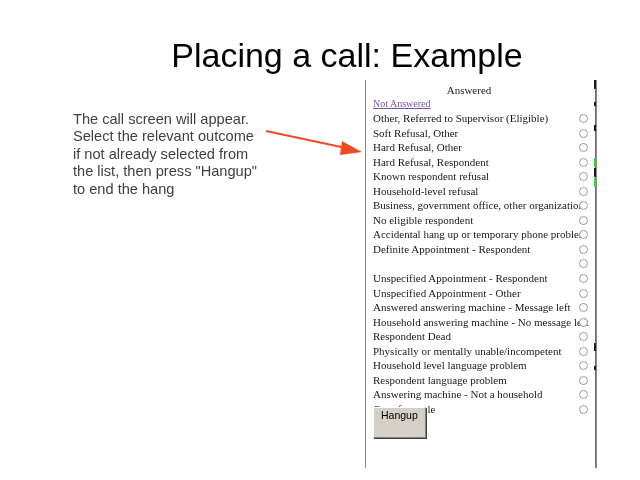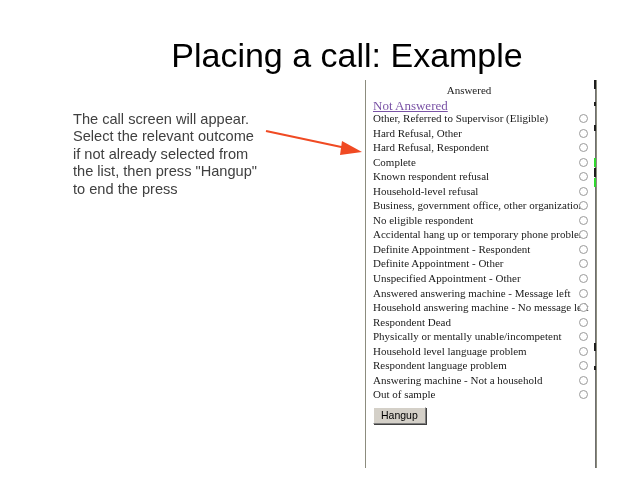--- a/index.html
+++ b/index.html
@@ -76,21 +76,21 @@
     font-family: "Liberation Serif", serif;
     font-size: 11px;
     color: #1a1a1a;
   }
 
   .not-answered-link {
     position: absolute;
     left: 7px;
     top: 18px;
     font-family: "Liberation Serif", serif;
-    font-size: 13px;
+    font-size: 10px;
     color: #7a53a6;
     text-decoration: underline;
     cursor: pointer;
     text-align: right;
   }
 
   #outcome-list {
     position: absolute;
     left: 0;
     top: 32px;
@@ -130,21 +130,21 @@
     width: 3px;
     height: 3px;
     border-radius: 50%;
     background: #1a1a1a;
   }
 
   #hangup-button {
     position: absolute;
     left: 7px;
     top: 327px;
-    padding: 1px 7px 2px 7px;
+    padding: 1px 7px 16px 7px;
     font-family: "Liberation Sans", sans-serif;
     font-size: 10.5px;
     color: #000000;
     background: #d4d0c8;
     border-top: 1px solid #ffffff;
     border-left: 1px solid #ffffff;
     border-right: 1px solid #808080;
     border-bottom: 1px solid #808080;
     box-shadow: 1px 1px 0 0 #404040;
     cursor: pointer;
@@ -170,52 +170,52 @@
 </head>
 <body>
 
 <div id="slide-title">Placing a call: Example</div>
 
 <div id="body-text">
   <div>The call screen will appear.</div>
   <div>Select the relevant outcome</div>
   <div>if not already selected from</div>
   <div>the list, then press "Hangup"</div>
-  <div>to end the press</div>
+  <div>to end the hang</div>
 </div>
 
 <svg id="arrow-annotation" viewBox="0 0 104 36" width="104" height="36">
   <line x1="4" y1="7" x2="84" y2="24" stroke="#F04A23" stroke-width="2.2"></line>
   <polygon points="80,17 100,28 78,31" fill="#F04A23"></polygon>
 </svg>
 
 <div id="screenshot-panel">
 
   <div class="panel-header">Answered</div>
 
   <div class="not-answered-link">Not Answered</div>
 
   <div id="outcome-list">
       <div class="outcome-row">
         <span class="outcome-label">Other, Referred to Supervisor (Eligible)</span>
         <span class="radio"></span>
       </div>
       <div class="outcome-row">
+        <span class="outcome-label">Soft Refusal, Other</span>
+        <span class="radio"></span>
+      </div>
+      <div class="outcome-row">
         <span class="outcome-label">Hard Refusal, Other</span>
         <span class="radio"></span>
       </div>
       <div class="outcome-row">
         <span class="outcome-label">Hard Refusal, Respondent</span>
         <span class="radio"></span>
       </div>
       <div class="outcome-row">
-        <span class="outcome-label">Complete</span>
-        <span class="radio"></span>
-      </div>
-      <div class="outcome-row">
         <span class="outcome-label">Known respondent refusal</span>
         <span class="radio"></span>
       </div>
       <div class="outcome-row">
         <span class="outcome-label">Household-level refusal</span>
         <span class="radio"></span>
       </div>
       <div class="outcome-row">
         <span class="outcome-label">Business, government office, other organization</span>
         <span class="radio"></span>
@@ -226,21 +226,24 @@
       </div>
       <div class="outcome-row">
         <span class="outcome-label">Accidental hang up or temporary phone problem</span>
         <span class="radio"></span>
       </div>
       <div class="outcome-row">
         <span class="outcome-label">Definite Appointment - Respondent</span>
         <span class="radio"></span>
       </div>
       <div class="outcome-row">
-        <span class="outcome-label">Definite Appointment - Other</span>
+        <span class="radio"></span>
+      </div>
+      <div class="outcome-row">
+        <span class="outcome-label">Unspecified Appointment - Respondent</span>
         <span class="radio"></span>
       </div>
       <div class="outcome-row">
         <span class="outcome-label">Unspecified Appointment - Other</span>
         <span class="radio"></span>
       </div>
       <div class="outcome-row">
         <span class="outcome-label">Answered answering machine - Message left</span>
         <span class="radio"></span>
       </div>

